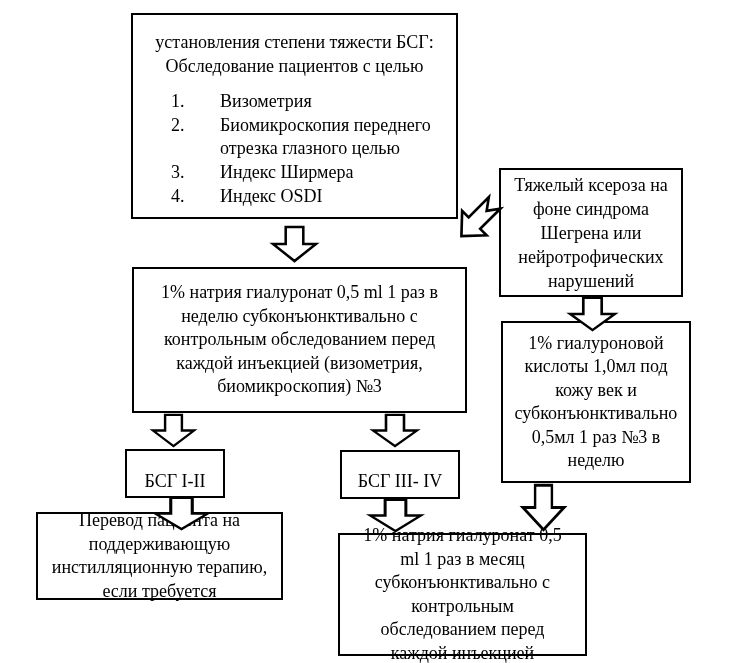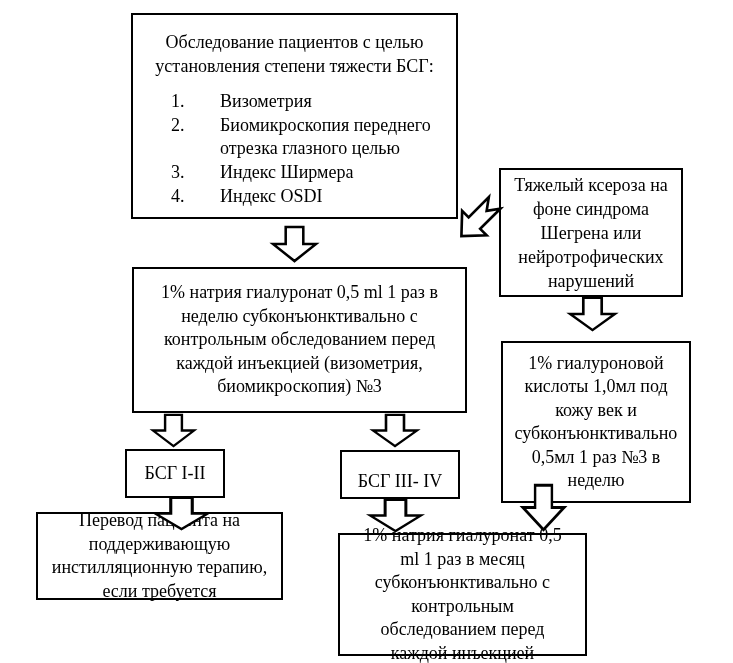--- a/index.html
+++ b/index.html
@@ -15,36 +15,36 @@
   }
   .box-exam { left:131px; top:13px; width:327px; height:206px;
     display:block; padding-top:16px; }
   .exam-title { text-align:center; line-height:23.5px; }
   .exam-list { margin-top:12px; padding-left:38px; text-align:left; }
   .exam-li { display:flex; line-height:23.7px; }
   .exam-num { width:31px; flex:0 0 31px; }
   .exam-txt { width:248px;margin-left:18px; }
   .box-severe   { left:499px; top:168px; width:184px; height:129px; padding:4px 5px; line-height:24px; }
   .box-weekly   { left:132px; top:267px; width:335px; height:146px; padding:4px 9px; }
-  .box-bsg12    { left:125px; top:449px; width:100px; height:49px; align-items:flex-start; padding-top:11px; }
+  .box-bsg12    { left:125px; top:449px; width:100px; height:49px; align-items:flex-start; padding-top:19px; }
   .box-bsg34    { left:340px; top:450px; width:120px; height:49px; align-items:flex-start; padding-top:18px; }
   .box-maint    { left:36px;  top:512px; width:247px; height:88px; padding:20px 8px; }
   .box-monthly  { left:338px; top:533px; width:249px; height:123px; padding:2px 19px; }
-  .box-treat    { left:501px; top:341px; width:190px; height:162px; padding:2px 4px; }
+  .box-treat    { left:501px; top:321px; width:190px; height:162px; padding:2px 4px; }
   .arr { position:absolute; overflow:visible; }
   .arr polygon { fill:#ffffff; stroke:#000000; stroke-width:2.6; stroke-linejoin:miter; }
 </style>
 </head>
 <body>
 
 <div id="canvas">
 
   <div class="box box-exam">
+    <div class="exam-title">установления степени тяжести БСГ:</div>
     <div class="exam-title">Обследование пациентов с целью</div>
-    <div class="exam-title">установления степени тяжести БСГ:</div>
     <div class="exam-list">
       <div class="exam-li">
         <span class="exam-num">1.</span>
         <span class="exam-txt">Визометрия</span>
       </div>
       <div class="exam-li">
         <span class="exam-num">2.</span>
         <span class="exam-txt">Биомикроскопия переднего отрезка глазного целью</span>
       </div>
       <div class="exam-li">

